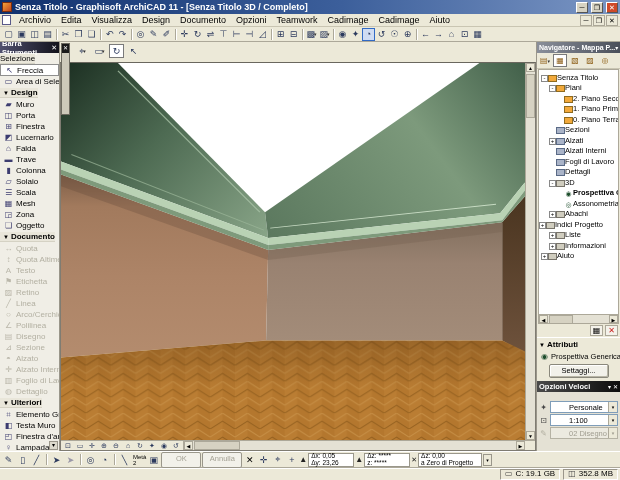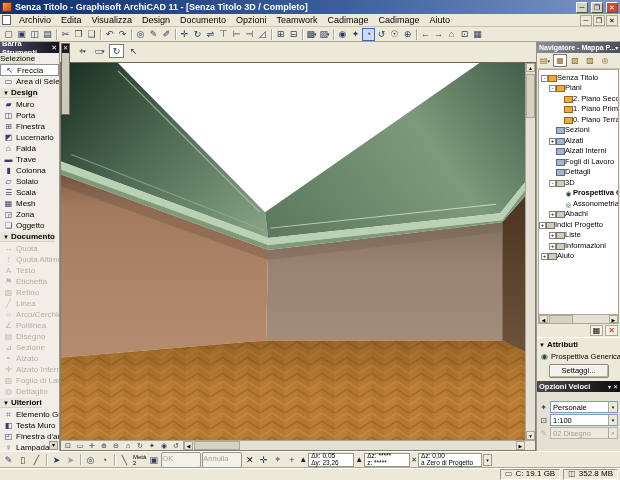--- a/index.html
+++ b/index.html
@@ -107,34 +107,34 @@
 
   .quick{margin-top:auto}
   .quick-header{height:11px;background:linear-gradient(90deg,#4a4a4a,#0c0c0c);color:#fff;font-size:7.5px;font-weight:bold;
     display:flex;align-items:center;padding:0 2px}
   .quick-header .hbtn{margin-left:auto;font-size:6px}
   .quick-header .hbtn+.hbtn{margin-left:2px}
   .quick-body{background:#e4e1d4;padding:9px 2px 12px;display:flex;flex-direction:column;gap:1px}
   .qrow{display:flex;align-items:center;gap:2px;height:12px}
   .qrow .qi{width:9px;text-align:center;font-size:8px;color:#444}
   .qsel{flex:1;height:12px;background:#fff;border:1px solid #7f9db9;display:flex;align-items:center;font-size:7.5px;
-    padding-left:2px;overflow:hidden;white-space:nowrap}
+    padding-left:18px;overflow:hidden;white-space:nowrap}
   .qsel .qdd{margin-left:auto;width:9px;height:100%;border-left:1px solid #aca899;background:#ece9d8;
     font-size:5px;text-align:center;line-height:11px}
   .qrow.disabled .qsel{background:#eceae0;color:#a09d90;border-color:#b5b2a4}
   .qrow.disabled .qi{color:#b5b2a4}
 
   
   .bottombar{height:16px;display:flex;align-items:center;background:#ece9d8;border-top:1px solid #fff;padding:0 2px;gap:1px;white-space:nowrap}
   .bb{width:13px;height:13px;display:flex;align-items:center;justify-content:center;font-size:9px;color:#2c3a5e;flex:0 0 auto}
   .bb.muted{color:#9b98a8}
   .meta{display:flex;align-items:center;gap:2px;flex:0 0 auto}
   .meta .col{display:flex;flex-direction:column;font-size:6px;line-height:6px}
   .btn{width:40px;height:16px;background:#f2f1ea;border:1px solid #9a978b;border-radius:2px;font-size:7.5px;
-    line-height:11px;color:#a5a295;flex:0 0 auto}
+    text-align:center;line-height:11px;color:#a5a295;flex:0 0 auto}
   .coord{display:flex;align-items:center;gap:1px;flex:0 0 auto}
   .coord .tri{font-size:8px;color:#222}
   .coord .box{background:#fff;border:1px solid #9a978b;padding:0 2px;font-size:6.5px;line-height:6.5px;height:14px;
     display:flex;flex-direction:column;justify-content:center;min-width:46px}
   .coord .ddb{width:9px;height:12px;border:1px solid #9a978b;background:#ece9d8;font-size:5px;text-align:center;line-height:11px}
 
   .statusbar{height:13px;display:flex;align-items:center;background:#ece9d8;border-top:1px solid #aca899;box-shadow:inset 0 1px 0 #fff;
     padding:0 2px;gap:3px;font-size:8px}
   .sb-msg{width:345px;height:11px;border:1px solid;border-color:#9a968a #fff #fff #9a968a;padding:0 3px;line-height:10px;
     overflow:hidden;white-space:nowrap}

